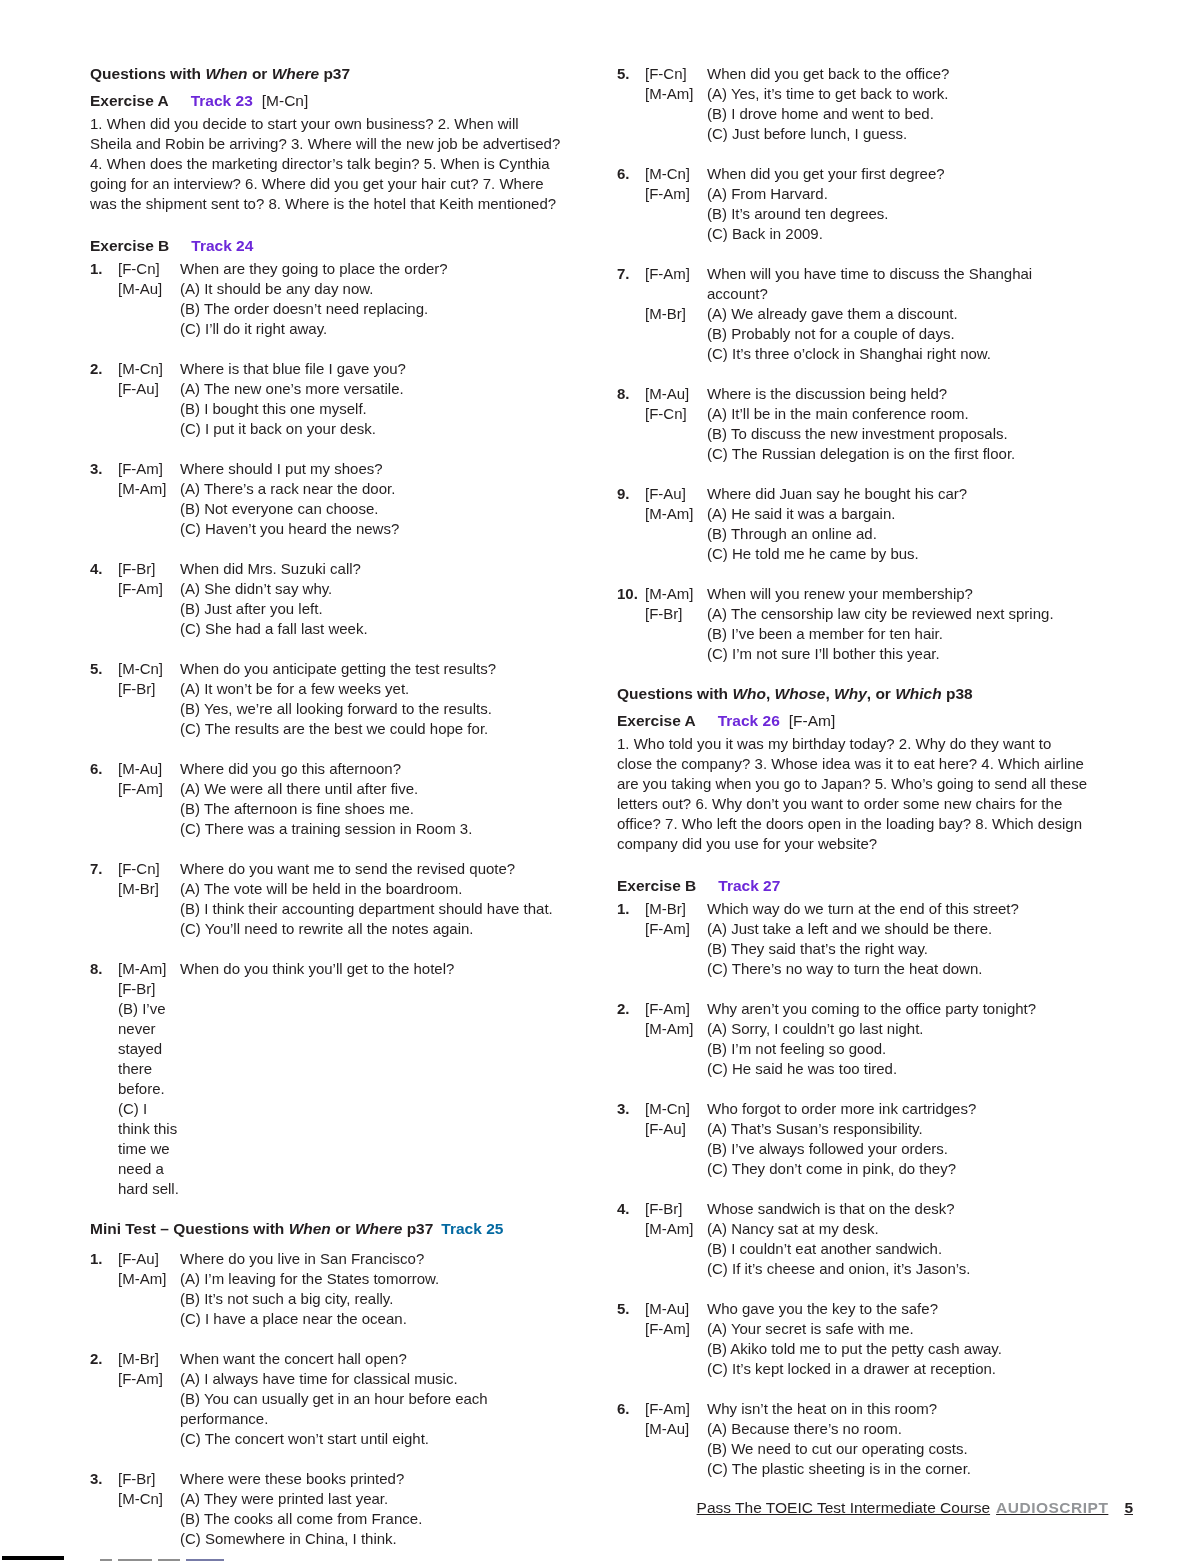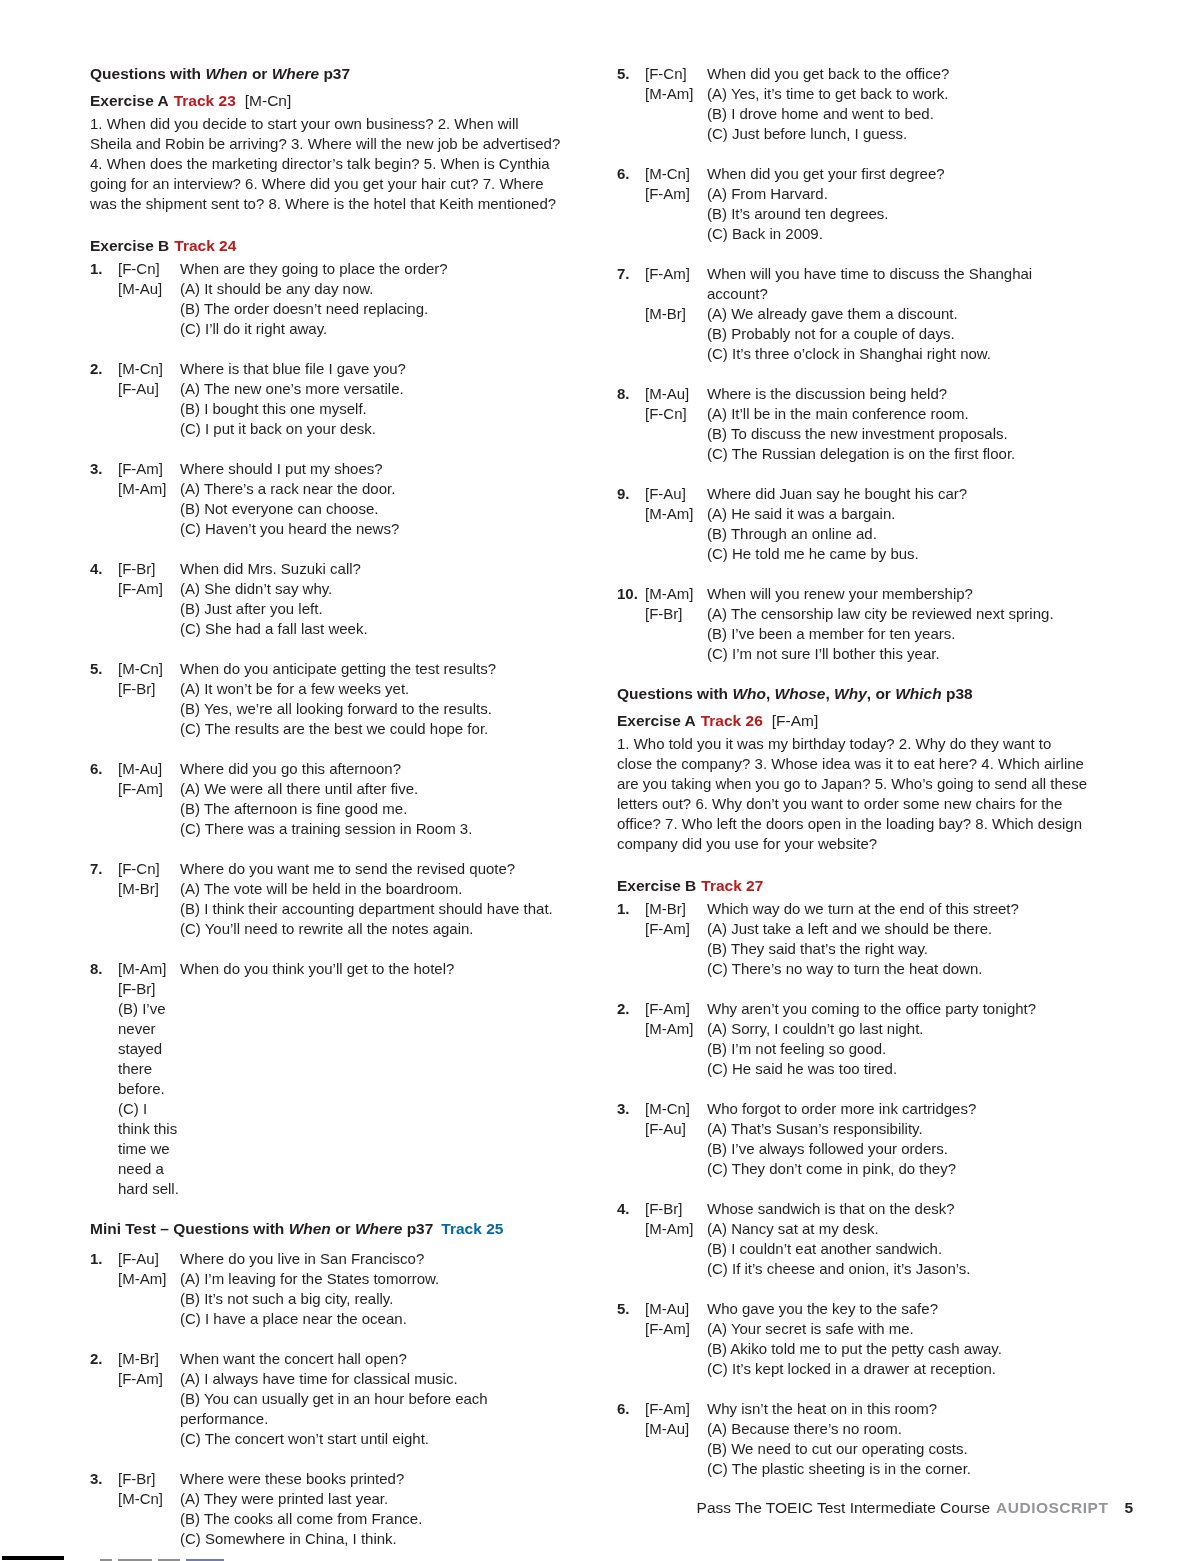--- a/index.html
+++ b/index.html
@@ -15,37 +15,37 @@
   }
   .col{position:absolute;top:64px;}
   .col-left{left:90px;width:512px;}
   .col-right{left:617px;width:516px;}
 
   .h-section{font-weight:700;font-size:15.5px;margin:0 0 7px;}
   .h-section em{font-style:italic;}
   .h-mini{font-weight:700;font-size:15.5px;margin:0 0 10px;}
   .h-mini em{font-style:italic;}
   .h-ex{font-weight:700;font-size:15.5px;margin:0 0 3px;}
-  .h-ex .track{color:#b91c1c;margin-left:5px;}
+  .h-ex .track{color:#6d28d9;margin-left:22px;}
   .h-ex .tag{font-weight:400;margin-left:9px;}
   .h-mini .track{color:#0369a1;margin-left:8px;}
 
   .para{white-space:pre-line;margin:0 0 22px;}
 
   .qa-item{
     display:grid;
     grid-template-columns:28px 62px 1fr;
     margin-bottom:20px;
   }
   .qa-item .num{font-weight:700;}
   .qa-item .txt{white-space:pre-line;}
 
   .footer{
     position:absolute;top:1498px;right:59px;
-    font-size:15.5px;white-space:nowrap;
+    font-size:15.5px;white-space:nowrap;text-decoration:underline;
   }
   .footer .audioscript{font-weight:700;color:#939598;margin-left:6px;letter-spacing:.5px;}
   .footer .pagenum{font-weight:700;margin-left:16px;}
 
   .edge-bar{position:absolute;left:2px;bottom:1px;width:62px;height:4px;background:#000;}
   .edge-frag{position:absolute;bottom:0;height:2px;background:#6a6a6a;opacity:.75;}
   .frag1{left:100px;width:12px;}
   .frag2{left:118px;width:34px;}
   .frag3{left:158px;width:22px;}
   .frag4{left:186px;width:38px;background:#4a4f8a;}
@@ -148,21 +148,21 @@
 
         <div class="qa-item">
           <div class="num">6.</div>
           <div class="spk">[M-Au]</div>
           <div class="txt">Where did you go this afternoon?</div>
           <div class="num"></div>
           <div class="spk">[F-Am]</div>
           <div class="txt">(A) We were all there until after five.</div>
           <div></div>
           <div></div>
-          <div class="txt">(B) The afternoon is fine good me.</div>
+          <div class="txt">(B) The afternoon is fine shoes me.</div>
           <div></div>
           <div></div>
           <div class="txt">(C) There was a training session in Room 3.</div>
         </div>
 
         <div class="qa-item">
           <div class="num">7.</div>
           <div class="spk">[F-Cn]</div>
           <div class="txt">Where do you want me to send the revised quote?</div>
           <div class="num"></div>
@@ -340,21 +340,21 @@
 
         <div class="qa-item">
           <div class="num">10.</div>
           <div class="spk">[M-Am]</div>
           <div class="txt">When will you renew your membership?</div>
           <div class="num"></div>
           <div class="spk">[F-Br]</div>
           <div class="txt">(A) The censorship law city be reviewed next spring.</div>
           <div></div>
           <div></div>
-          <div class="txt">(B) I’ve been a member for ten years.</div>
+          <div class="txt">(B) I’ve been a member for ten hair.</div>
           <div></div>
           <div></div>
           <div class="txt">(C) I’m not sure I’ll bother this year.</div>
         </div>
       </div>
 
     <div class="h-section" style="margin-top:8px;"><span>Questions with </span><em>Who</em><span>, </span><em>Whose</em><span>, </span><em>Why</em><span>, or </span><em>Which</em><span> p38</span></div>
 
     <div class="h-ex"><span class="label">Exercise A</span><span class="track">Track 26</span><span class="tag">[F-Am]</span></div>
 

